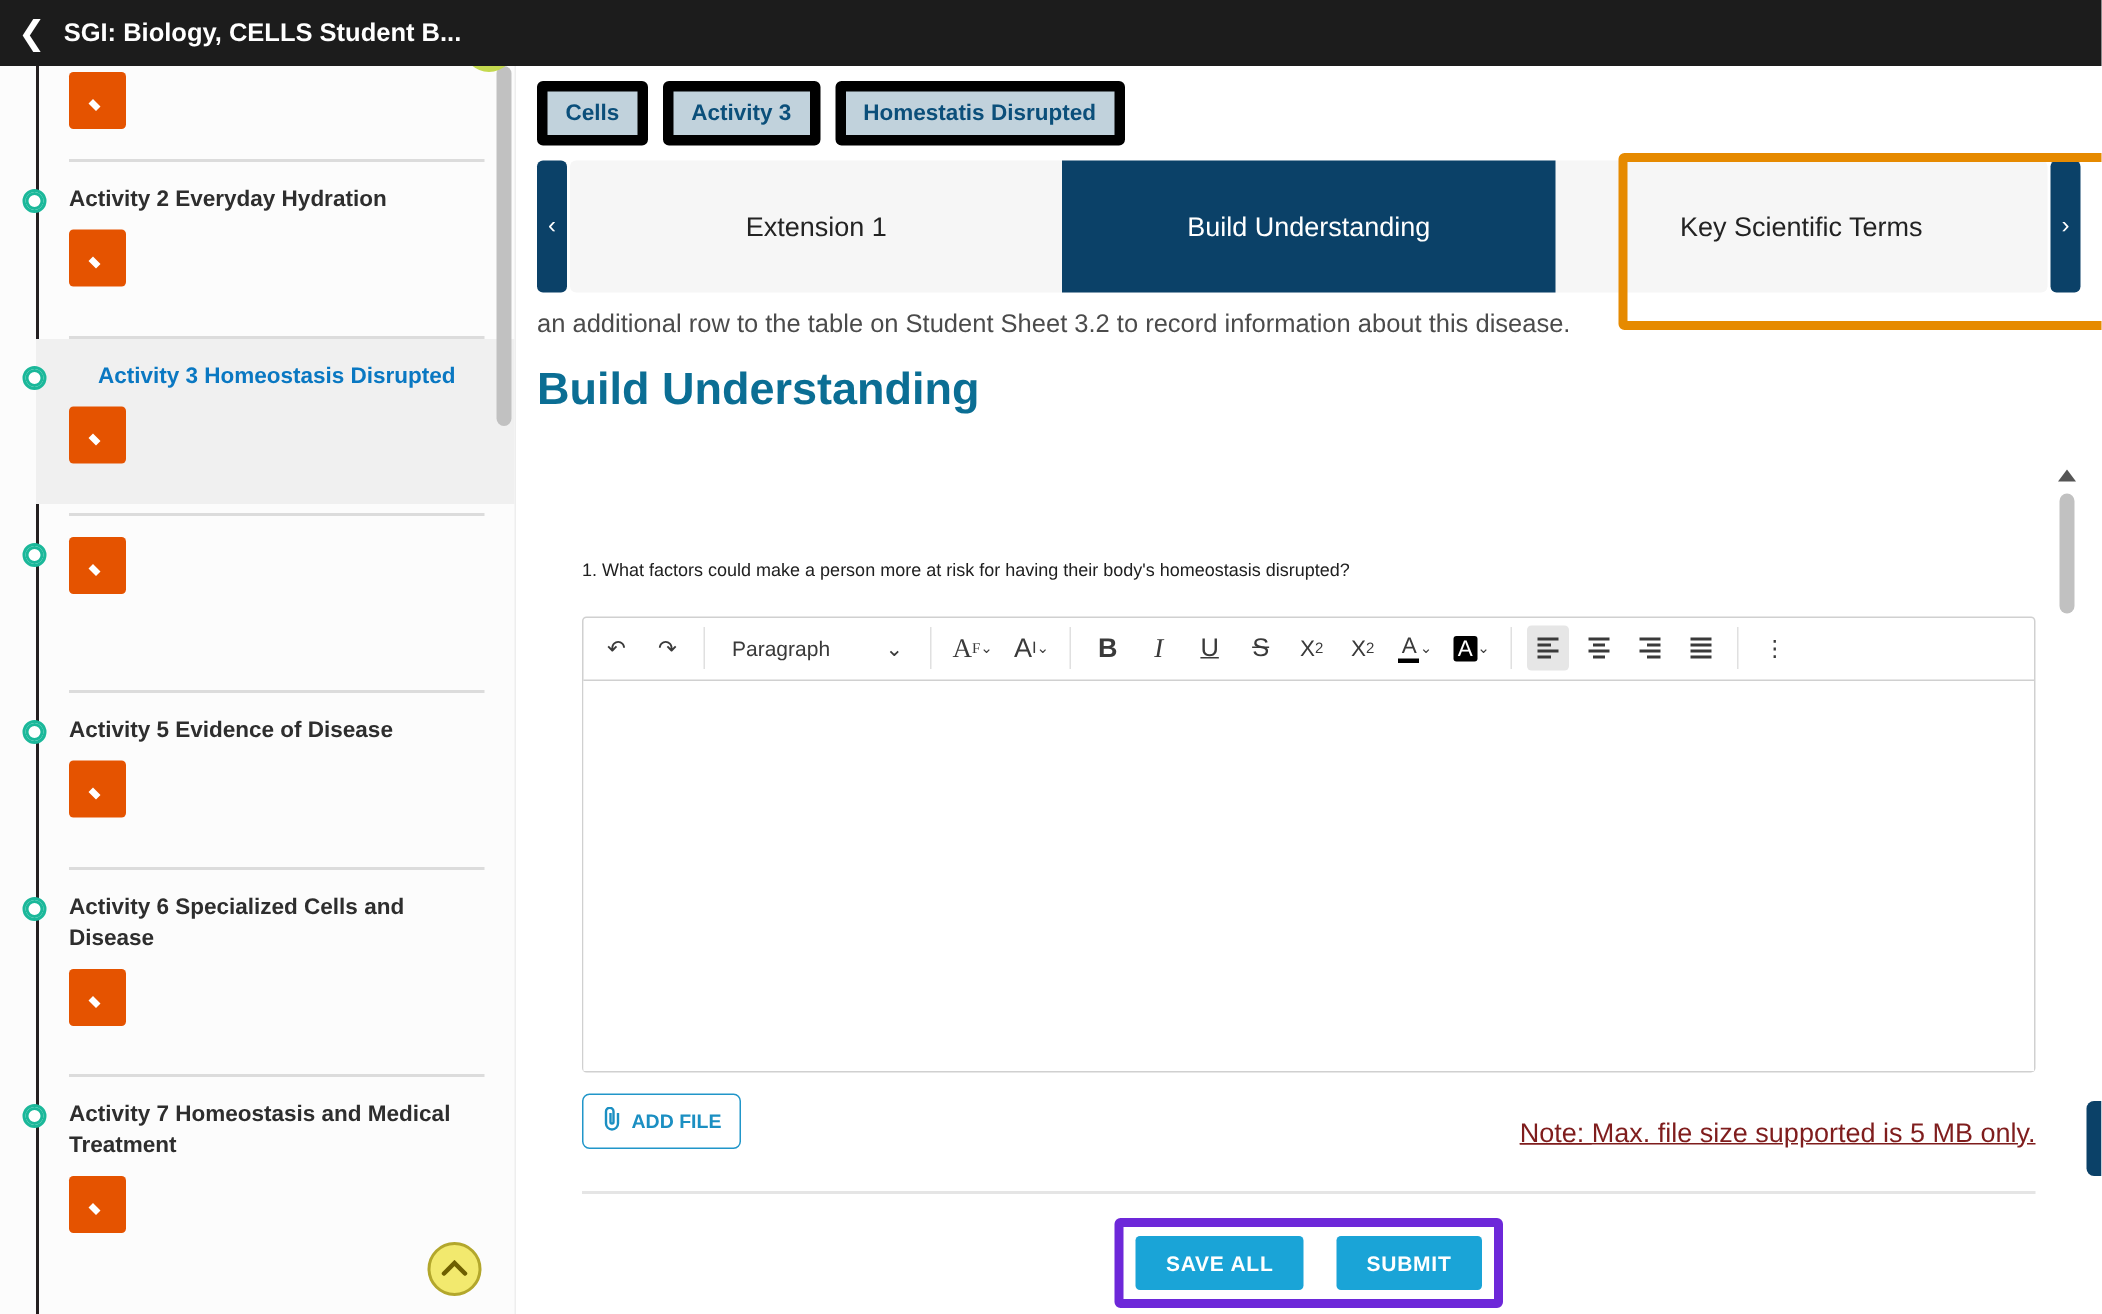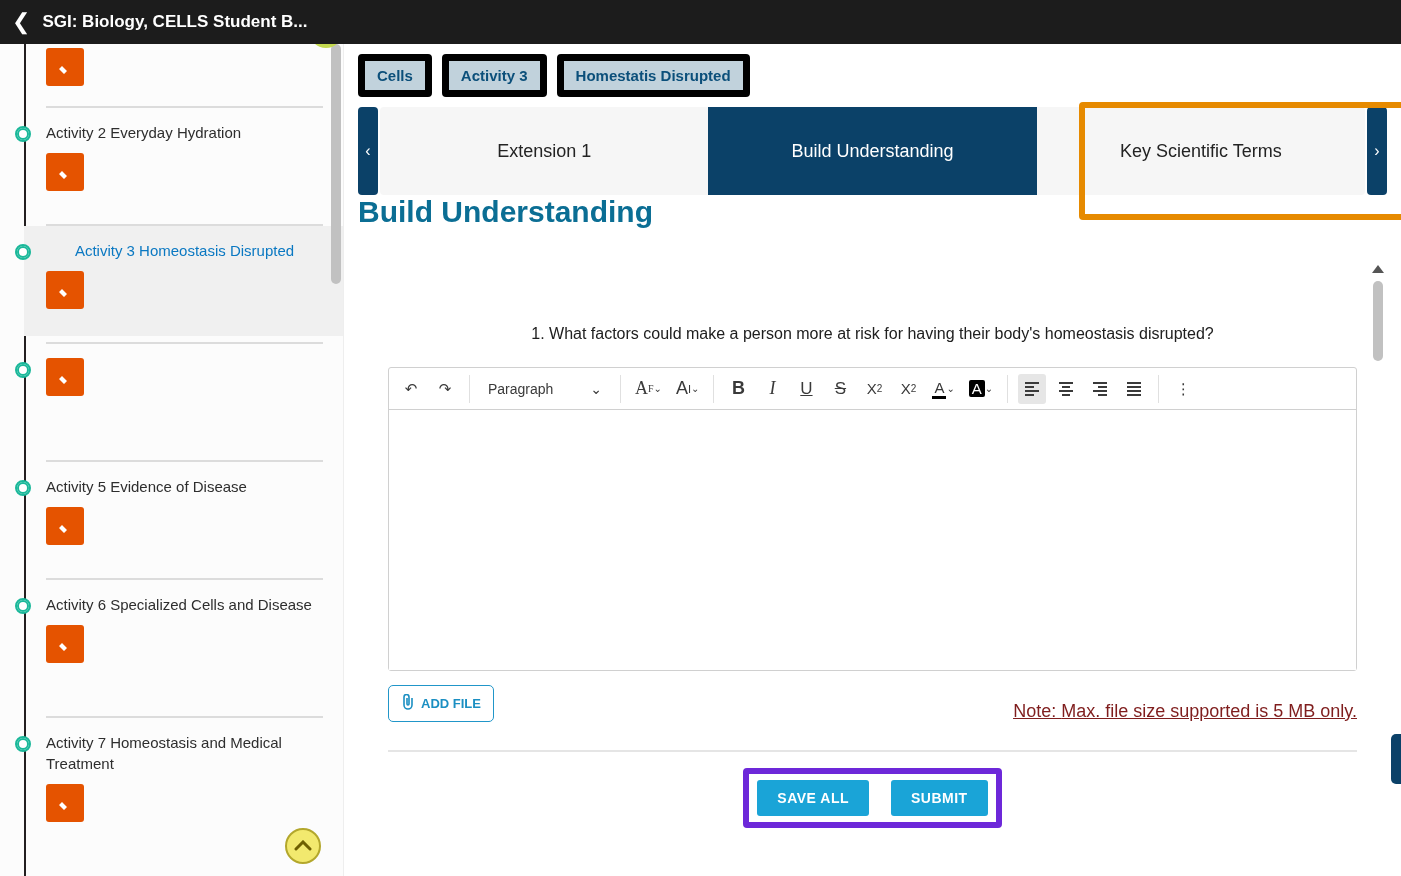--- a/index.html
+++ b/index.html
@@ -86,20 +86,21 @@
       left: 24px;
       top: 0;
       bottom: 0;
       width: 2px;
       background: #231f20;
     }
     .sidebar-item {
       position: relative;
       padding: 14px 20px 14px 22px;
       min-height: 110px;
+      font-weight: bold;
     }
     .sidebar-item.active {
       background: #f0f0f0;
     }
     .sidebar-item .node {
       position: absolute;
       left: -9px;
       top: 18px;
       width: 16px;
       height: 16px;
@@ -253,24 +254,23 @@
       top:20px;
       width:18px;
       bottom: 140px;
     }
     .panel-scroll-up-arrow{
       width:0;height:0;border-left:6px solid transparent;border-right:6px solid transparent;border-bottom:8px solid #555;margin:0 auto 4px auto;
     }
     .panel-scroll-track{position:absolute;top:16px;left:4px;width:10px;height:calc(100% - 32px);}
     .panel-scroll-thumb{width:10px;height:80px;background:#c1c1c1;border-radius:5px;}
     .question-text {
-      font-size: 16px;
+      font-size: 12px;
       color: #202020;
       margin: 60px 0 24px 0;
-      text-align: center;
     }
     .editor-wrap {
       border: 1px solid #d0d0d0;
       border-radius: 3px;
     }
     .toolbar {
       height: 42px;
       border-bottom: 1px solid #d0d0d0;
       display: flex;
       align-items: center;
@@ -477,20 +477,21 @@
         <div class="tab">Extension 1</div>
         <div class="tab active">Build Understanding</div>
         <div class="tab">Key Scientific Terms</div>
       </div>
       <div class="tabs-nav">›</div>
     </div>
 
     <div class="active-highlight"></div>
 
     <div class="content-area">
+      <div class="intro-text">an additional row to the table on Student Sheet 3.2 to record information about this disease.</div>
       <div class="section-title">Build Understanding</div>
 
       <div class="question-panel">
         <div class="panel-scrollbar">
           <div class="panel-scroll-up-arrow"></div>
           <div class="panel-scroll-track">
               <div class="panel-scroll-thumb"></div>
             </div>
         </div>
 

